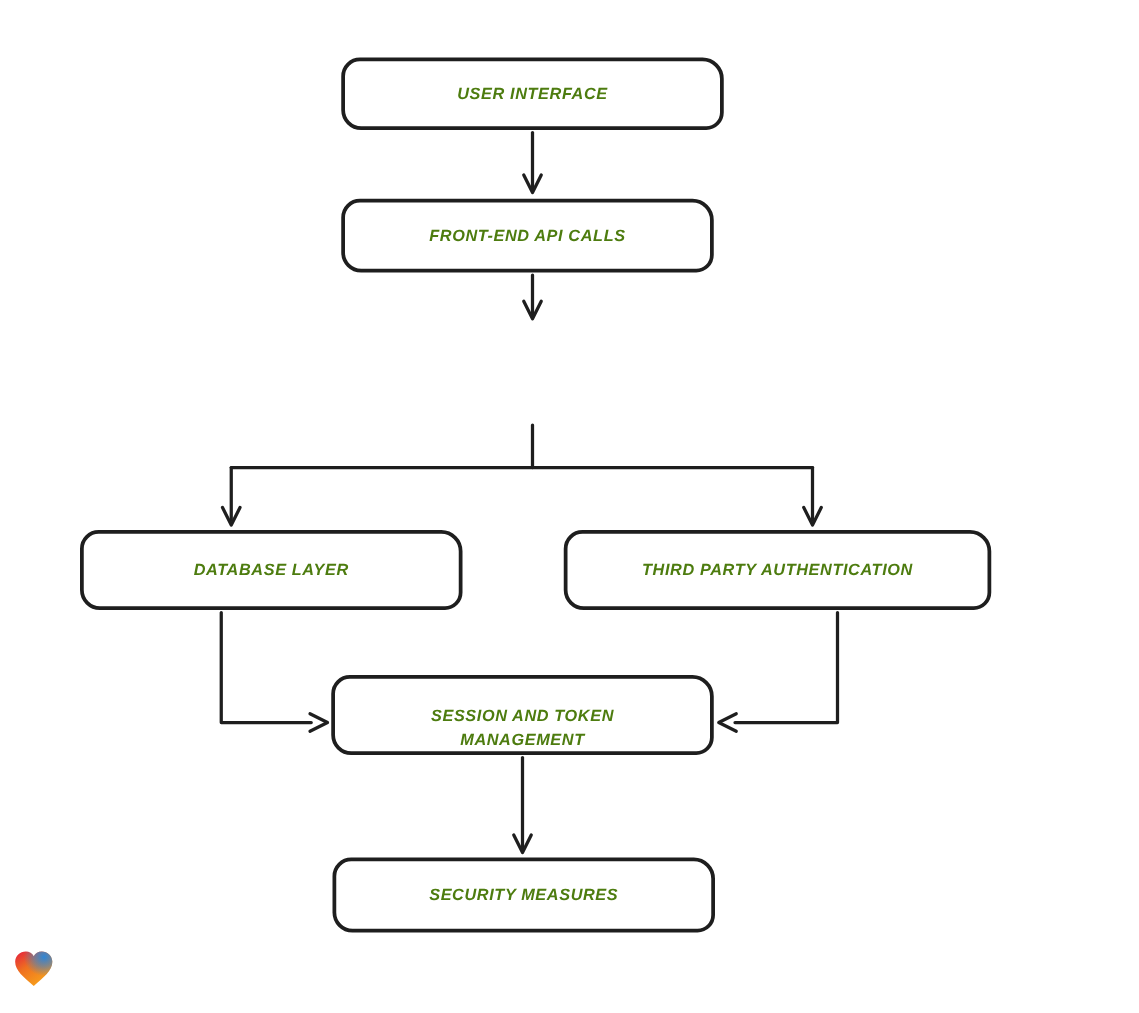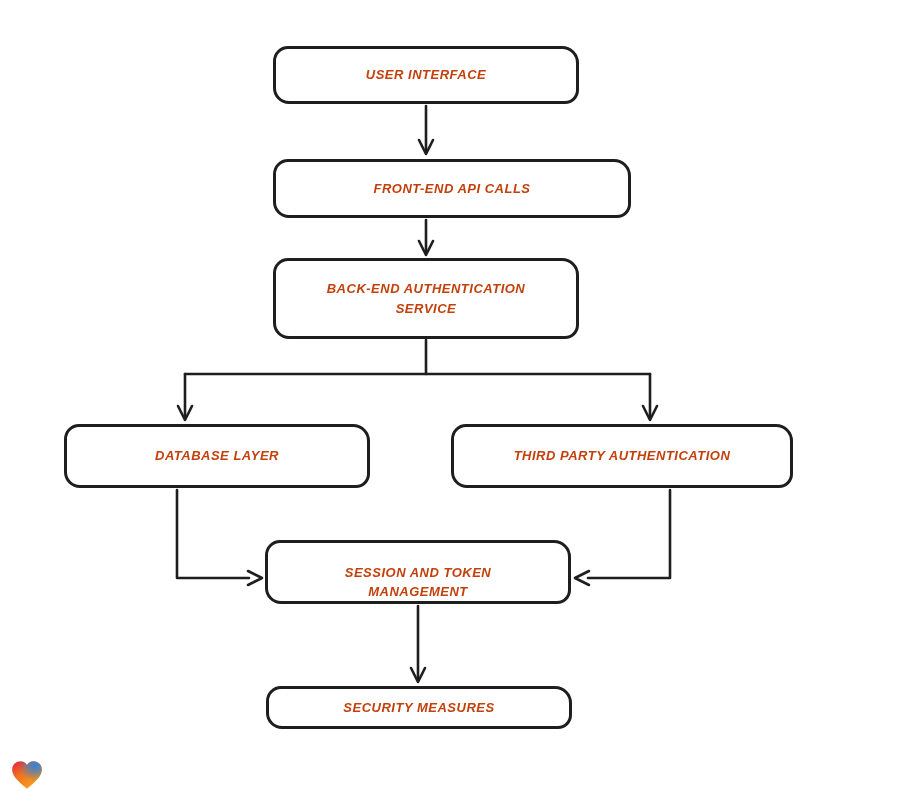--- a/index.html
+++ b/index.html
@@ -40,33 +40,33 @@
     justify-content: center;
     box-sizing: border-box;
     text-align: center;
   }
   .node .label {
     font-size: 13px;
     font-style: italic;
     font-weight: 600;
     letter-spacing: 0.5px;
     line-height: 1.5;
-    color: #c2410c;
+    color: #4d7c0f;
     text-transform: uppercase;
   }
   .node .label.wrap-narrow { max-width: 230px; }
   .node .label.wrap-narrower { max-width: 200px; margin-top: 20px; }
 
   #node-ui         { left: 273px; top: 46px;  width: 306px; height: 58px; }
-  #node-frontend   { left: 273px; top: 159px; width: 358px; height: 59px; }
+  #node-frontend   { left: 273px; top: 159px; width: 298px; height: 59px; }
   #node-backend    { left: 273px; top: 258px; width: 306px; height: 81px; }
   #node-database   { left: 64px;  top: 424px; width: 306px; height: 64px; text-align: right; }
   #node-thirdparty { left: 451px; top: 424px; width: 342px; height: 64px; }
   #node-session    { left: 265px; top: 540px; width: 306px; height: 64px; }
-  #node-security   { left: 266px; top: 686px; width: 306px; height: 43px; }
+  #node-security   { left: 266px; top: 686px; width: 306px; height: 60px; }
 
   .brand-logo {
     position: absolute;
     left: 10px;
     top: 758px;
     width: 34px;
     height: 34px;
     cursor: pointer;
   }
 </style>
@@ -113,23 +113,20 @@
   </svg>
 
   <div class="node" id="node-ui">
     <span class="label">USER INTERFACE</span>
   </div>
 
   <div class="node" id="node-frontend">
     <span class="label">FRONT-END API CALLS</span>
   </div>
 
-  <div class="node" id="node-backend">
-    <span class="label wrap-narrow">BACK-END AUTHENTICATION SERVICE</span>
-  </div>
 
   <div class="node" id="node-database">
     <span class="label">DATABASE LAYER</span>
   </div>
 
   <div class="node" id="node-thirdparty">
     <span class="label">THIRD PARTY AUTHENTICATION</span>
   </div>
 
   <div class="node" id="node-session">

